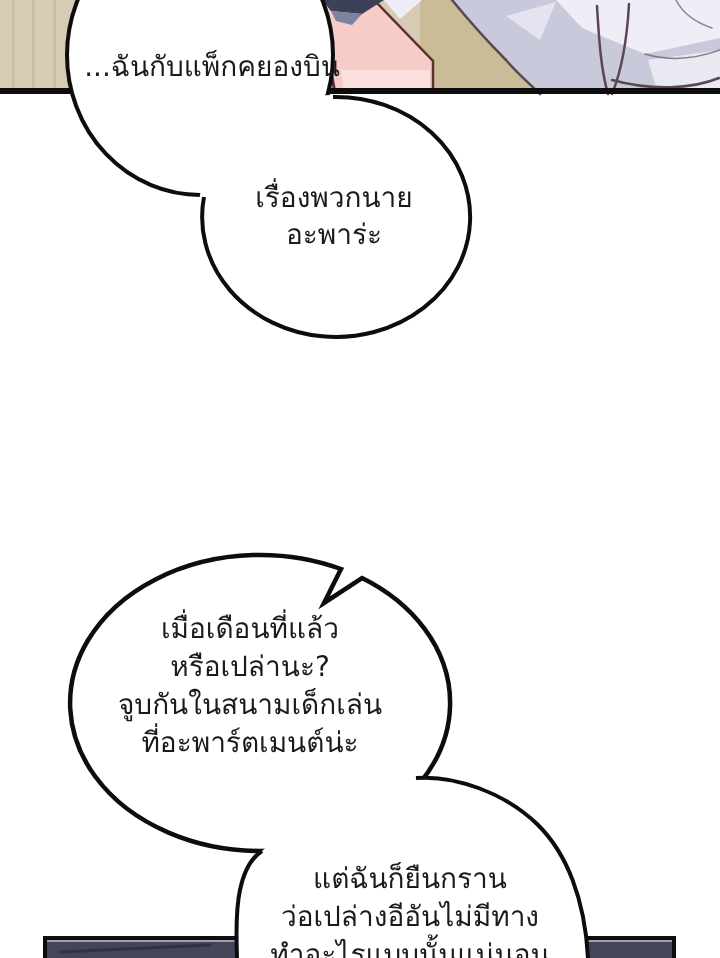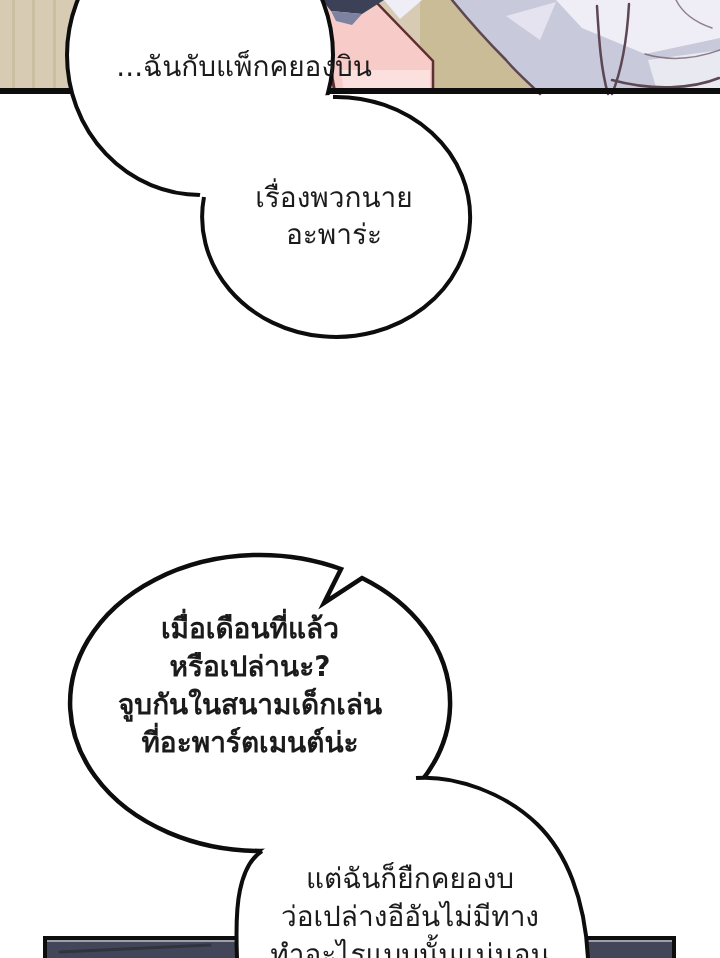--- a/index.html
+++ b/index.html
@@ -98,35 +98,35 @@
 
     <g>
       <path class="bubble-fill-only" d="M 237,958 C 236,930 236,908 240,890 C 245,868 252,858 262,851
                C 295,822 345,798 398,784 C 407,782 412,780 416,778
                C 455,775 505,793 537,824 C 567,853 585,900 588,958 Z"></path>
       <path class="bubble-edge" d="M 262,851 C 251,858 244,871 240,890 C 236,908 236,932 237,958"></path>
       <path class="bubble-edge" d="M 416,778 C 455,775 505,793 537,824 C 567,853 585,900 588,958"></path>
     </g>
   </svg>
 
-  <div class="speech-text" style="left:52px; top:48px; width:320px;text-align:right;">
+  <div class="speech-text" style="left:52px; top:48px; width:320px;">
     <div>...ฉันกับแพ็กคยองบิน</div>
   </div>
 
   <div class="speech-text" style="left:174px; top:179px; width:320px;text-align:center;">
     <div>เรื่องพวกนาย</div>
     <div>อะพาร่ะ</div>
   </div>
 
-  <div class="speech-text big" style="left:70px; top:610px; width:360px;font-weight:bold;">
+  <div class="speech-text big" style="left:70px; top:610px; width:360px;">
     <div>เมื่อเดือนที่แล้ว</div>
     <div>หรือเปล่านะ?</div>
     <div>จูบกันในสนามเด็กเล่น</div>
     <div>ที่อะพาร์ตเมนต์น่ะ</div>
   </div>
 
   <div class="speech-text bottom" style="left:230px; top:860px; width:360px;">
-    <div>แต่ฉันก็ยืกคยองบ</div>
+    <div>แต่ฉันก็ยืนกราน</div>
     <div>ว่อเปล่างอีอันไม่มีทาง</div>
     <div>ทำอะไรแบบนั้นแน่นอน</div>
   </div>
 
 </div>
 
 </body></html>

